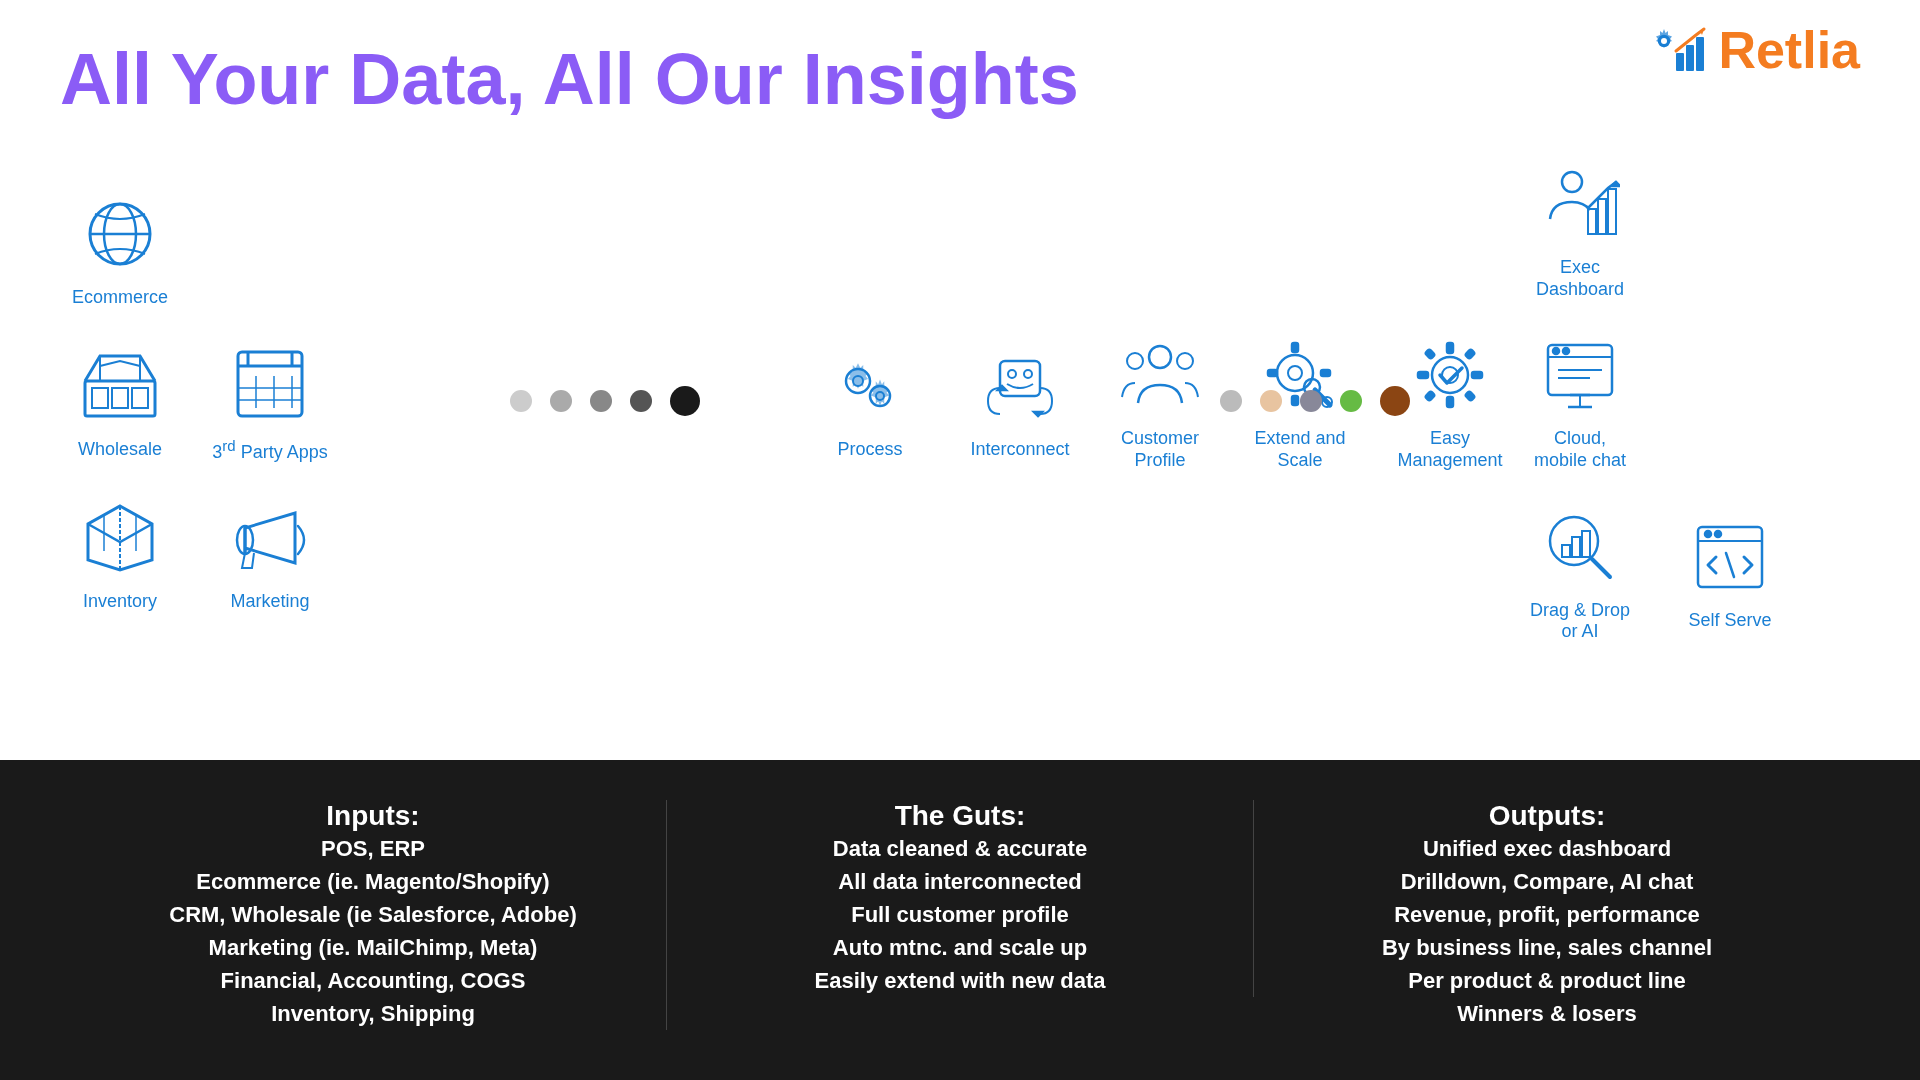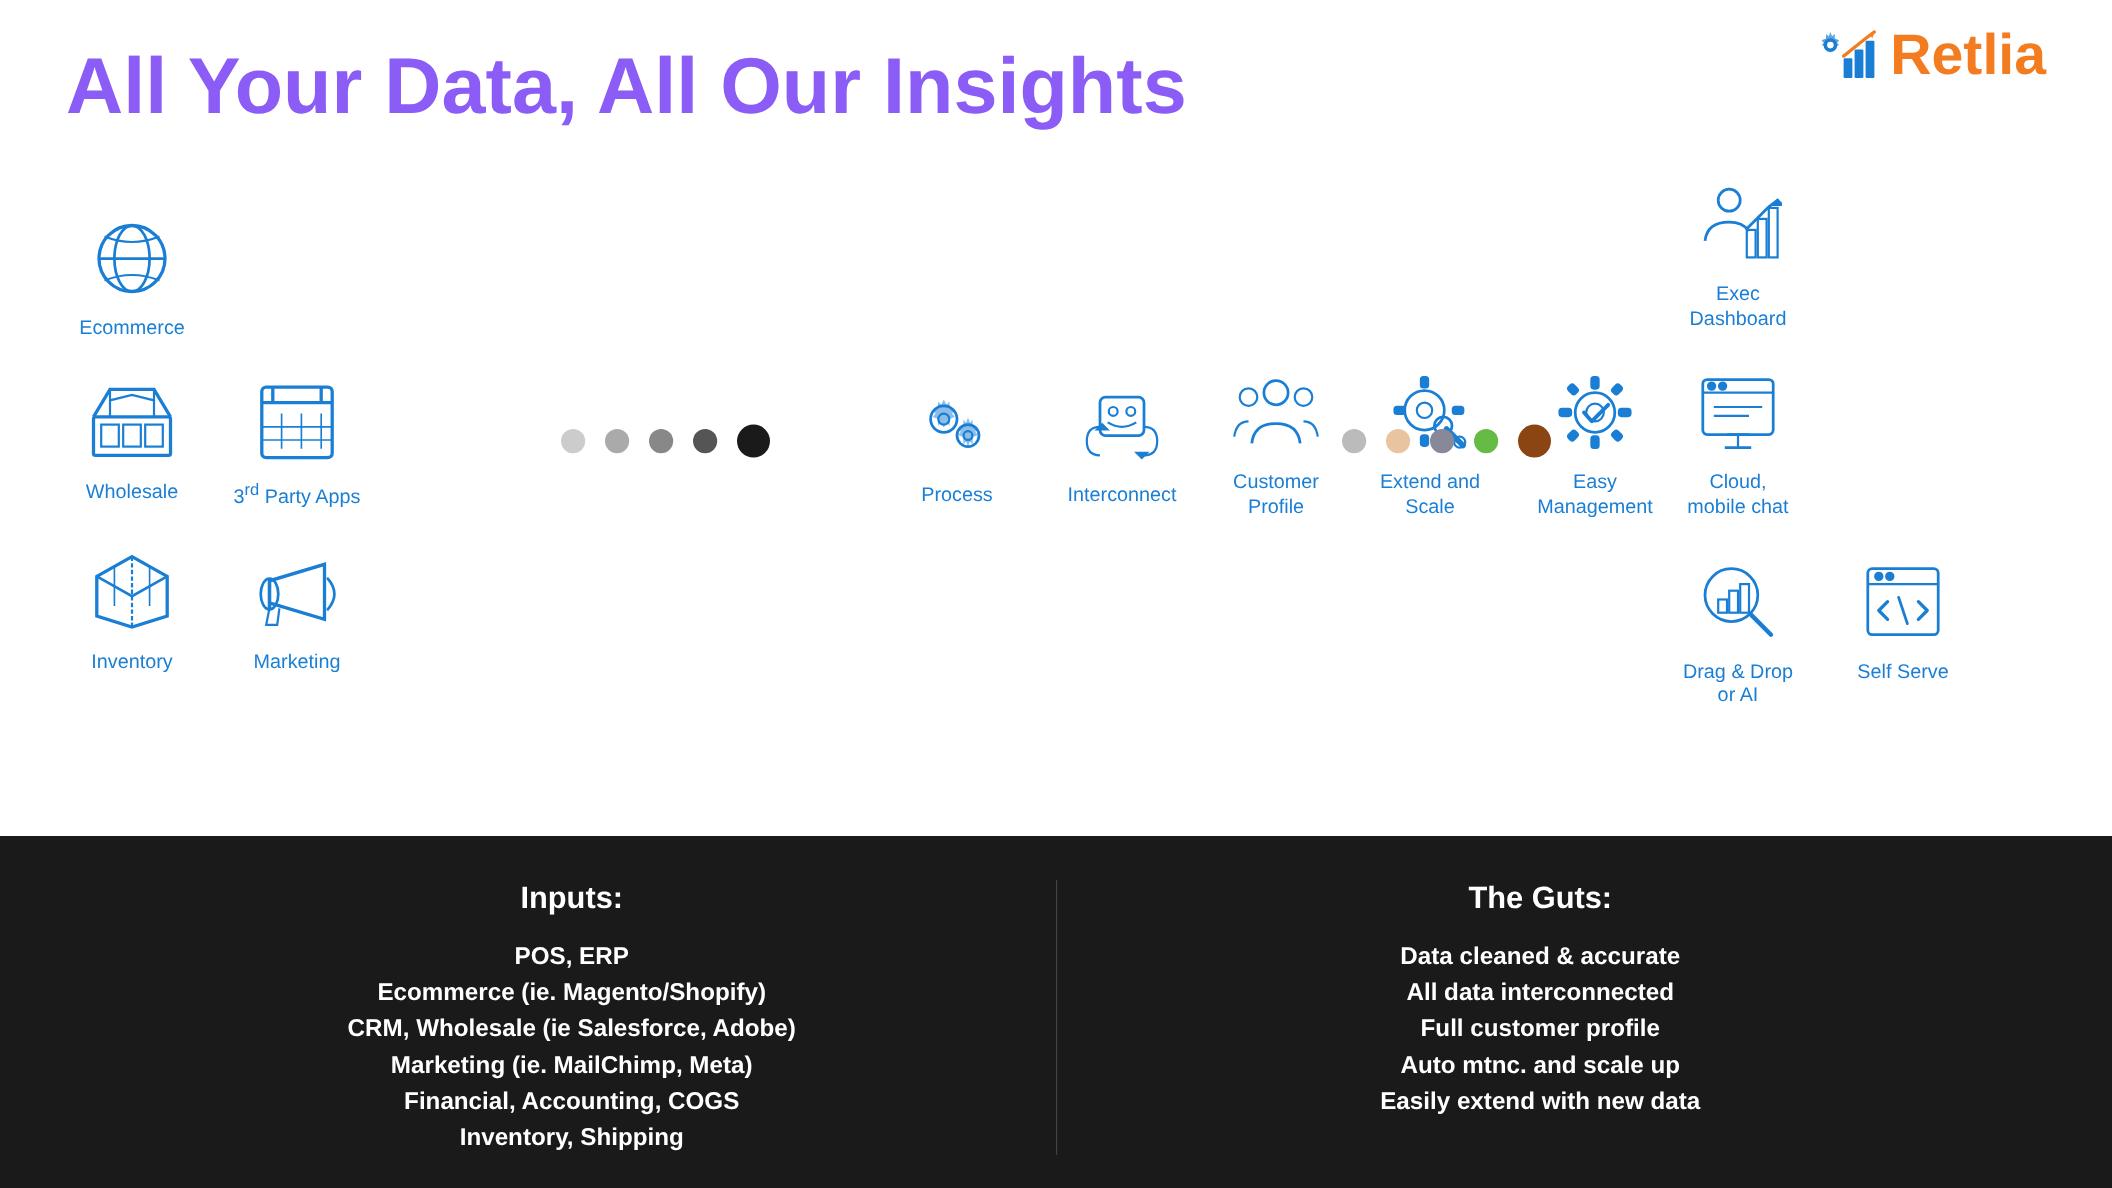--- a/index.html
+++ b/index.html
@@ -62,21 +62,21 @@
     .inputs-column {
       display: flex;
       flex-direction: column;
       gap: 30px;
       width: 340px;
     }
 
     .icon-row {
       display: flex;
       gap: 30px;
-      align-items: flex-start;
+      align-items: center;
     }
 
     .icon-item {
       display: flex;
       flex-direction: column;
       align-items: center;
       gap: 8px;
       width: 120px;
     }
 
@@ -159,21 +159,21 @@
       align-items: flex-start;
       padding: 40px 80px;
       gap: 0;
     }
 
     .bottom-section {
       flex: 1;
       display: flex;
       flex-direction: column;
       align-items: center;
-      gap: 20px;
+      gap: 0;
       padding: 0 40px;
       border-right: 1px solid #444;
     }
 
     .bottom-section:last-child {
       border-right: none;
     }
 
     .bottom-title {
       font-size: 28px;
@@ -518,14 +518,18 @@
   <div class="bottom-section">
     <span class="bottom-title">Inputs:</span>
     <span class="bottom-text">POS, ERP<br>Ecommerce (ie. Magento/Shopify)<br>CRM, Wholesale (ie Salesforce, Adobe)<br>Marketing (ie. MailChimp, Meta)<br>Financial, Accounting, COGS<br>Inventory, Shipping</span>
   </div>
 
   <div class="bottom-section">
     <span class="bottom-title">The Guts:</span>
     <span class="bottom-text">Data cleaned &amp; accurate<br>All data interconnected<br>Full customer profile<br>Auto mtnc. and scale up<br>Easily extend with new data</span>
   </div>
 
+  <div class="bottom-section">
+    <span class="bottom-title">Outputs:</span>
+    <span class="bottom-text">Unified exec dashboard<br>Drilldown, Compare, AI chat<br>Revenue, profit, performance<br>By business line, sales channel<br>Per product &amp; product line<br>Winners &amp; losers</span>
+  </div>
 
 </div>
 
 </body></html>

